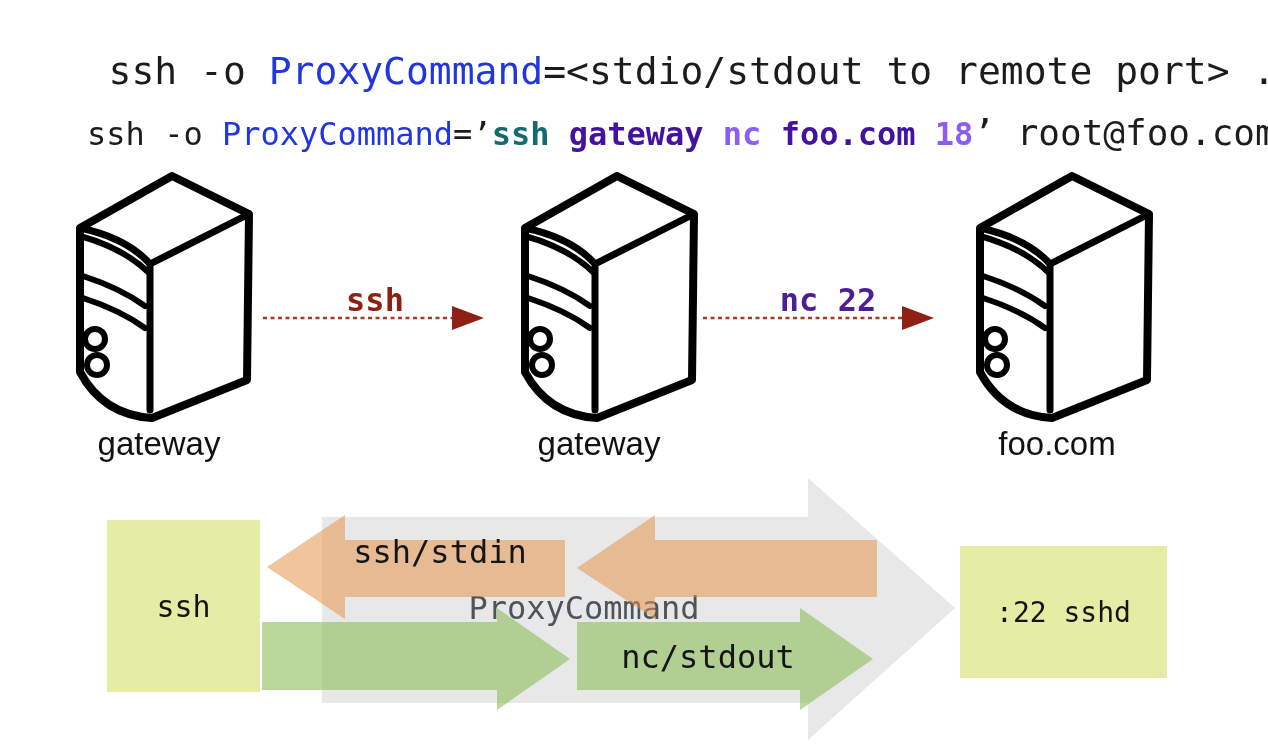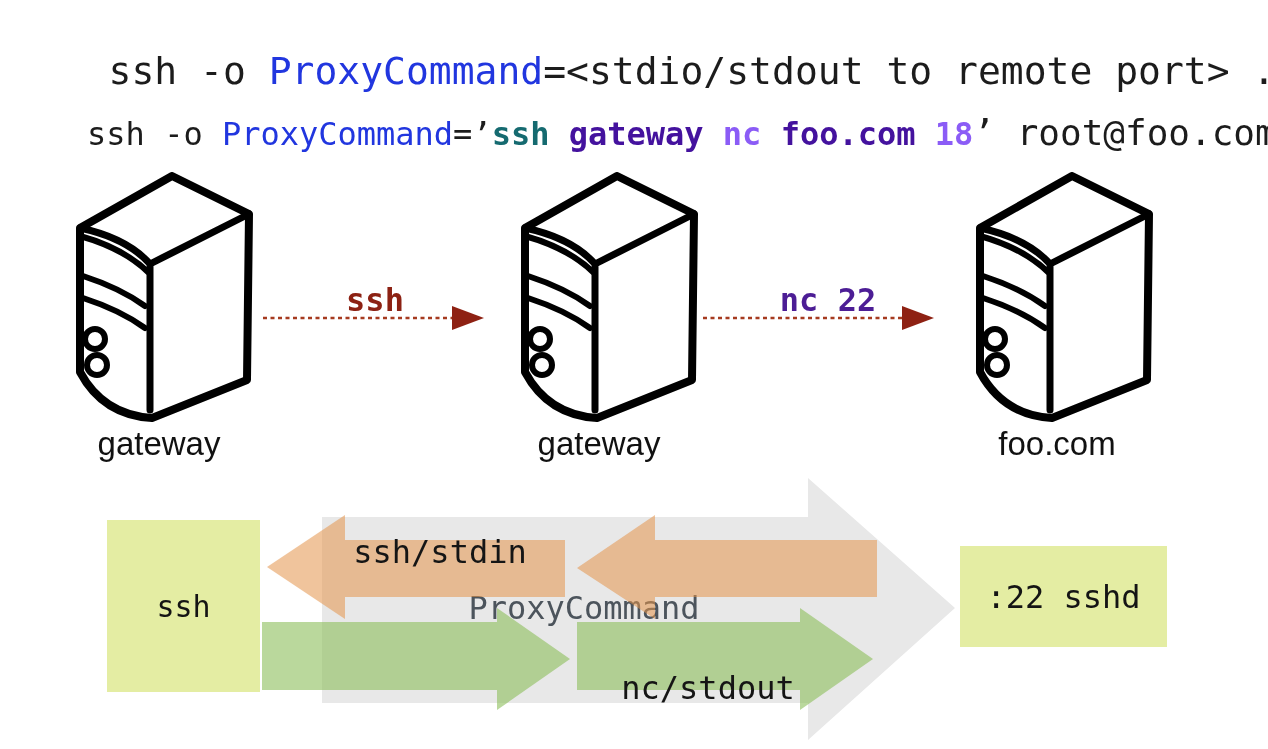--- a/index.html
+++ b/index.html
@@ -25,21 +25,21 @@
   
   .conn-label{top:281px;width:200px;text-align:center;font-size:32px;font-weight:bold;}
   .conn-ssh{color:#8c2113;}
   .conn-nc{color:#4c1d95;}
 
   
   .layer1{z-index:1;} .layer3{z-index:3;}
   .box{background:#e4eda3;display:flex;align-items:center;justify-content:center;
        color:#141414;z-index:1;}
   .box-left{left:107px;top:520px;width:153px;height:172px;font-size:30px;}
-  .box-right{left:960px;top:546px;width:207px;height:101px;font-size:32px;}
+  .box-right{left:960px;top:546px;width:207px;height:132px;font-size:28px;}
   .proxy-label{left:434px;top:589px;width:300px;text-align:center;
                font-size:32px;color:#4c545c;z-index:2;white-space:pre;}
   .flow-label{font-size:32px;color:#151515;z-index:4;
               transform:translate(-50%,-50%);white-space:pre;}
 </style>
 </head>
 <body>
 
 <div id="stage">
 
@@ -101,15 +101,15 @@
   <div class="abs proxy-label">ProxyCommand</div>
 
   <svg class="abs layer3" style="left:0;top:0" width="1268" height="749">
     <path d="M267,567 L345,515 L345,540 L565,540 L565,597 L345,597 L345,619 Z" fill="rgba(228,147,74,0.55)"></path>
     <path d="M577,568 L655,515 L655,540 L877,540 L877,597 L655,597 L655,619 Z" fill="rgba(228,147,74,0.55)"></path>
     <path d="M262,622 L497,622 L497,608 L570,659 L497,710 L497,690 L262,690 Z" fill="rgba(140,190,90,0.6)"></path>
     <path d="M577,622 L800,622 L800,608 L873,659 L800,710 L800,690 L577,690 Z" fill="rgba(140,190,90,0.6)"></path>
   </svg>
 
   <div class="abs flow-label" style="left:440px;top:552px">ssh/stdin</div>
-  <div class="abs flow-label" style="left:708px;top:688px">nc/stdout</div>
+  <div class="abs flow-label" style="left:708px;top:657px">nc/stdout</div>
 
 </div>
 
 </body></html>

